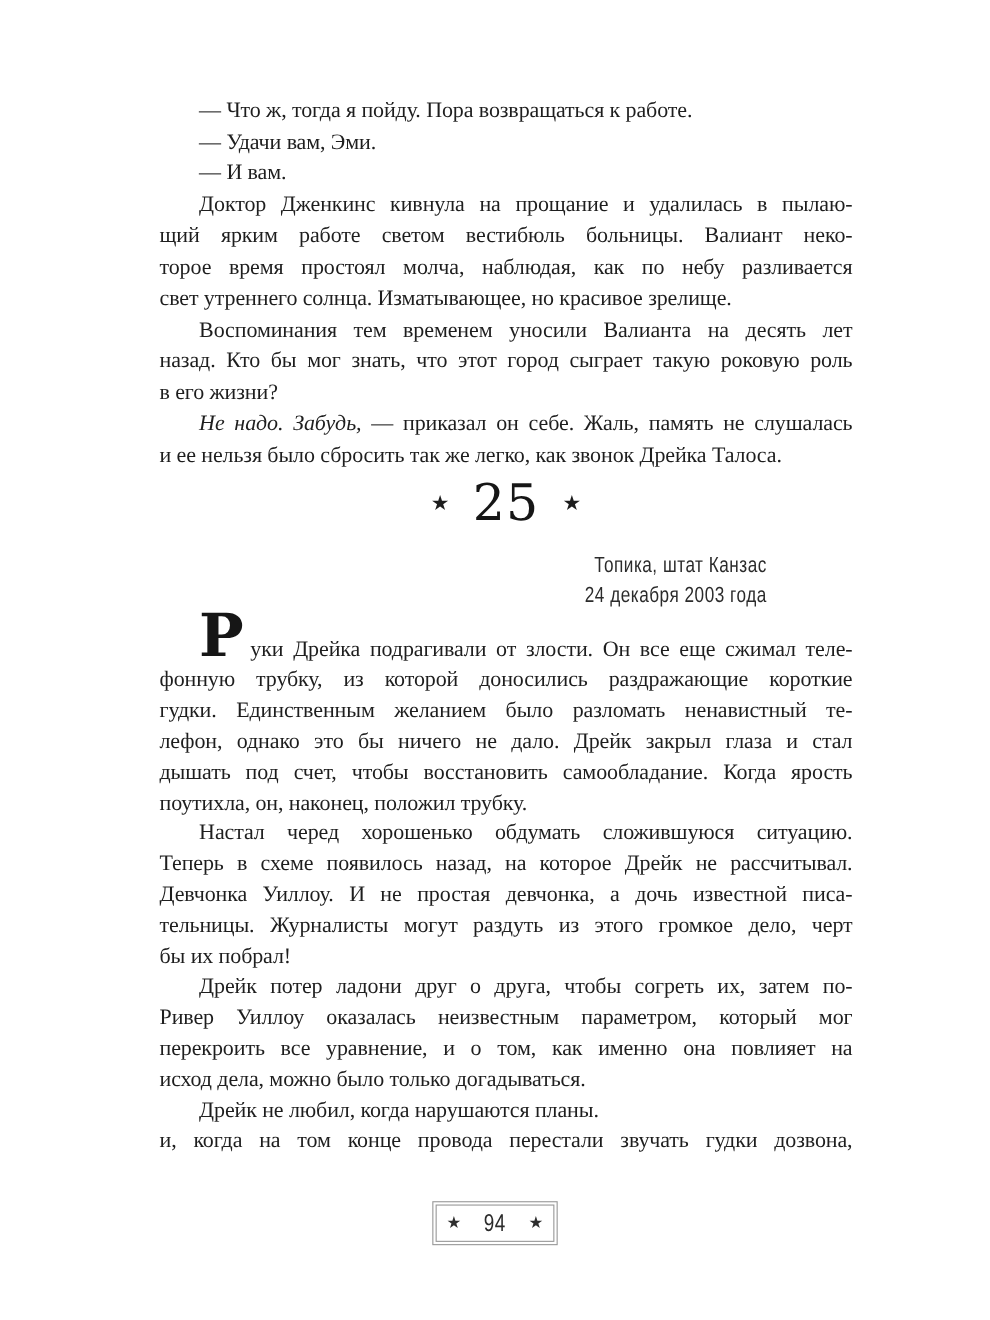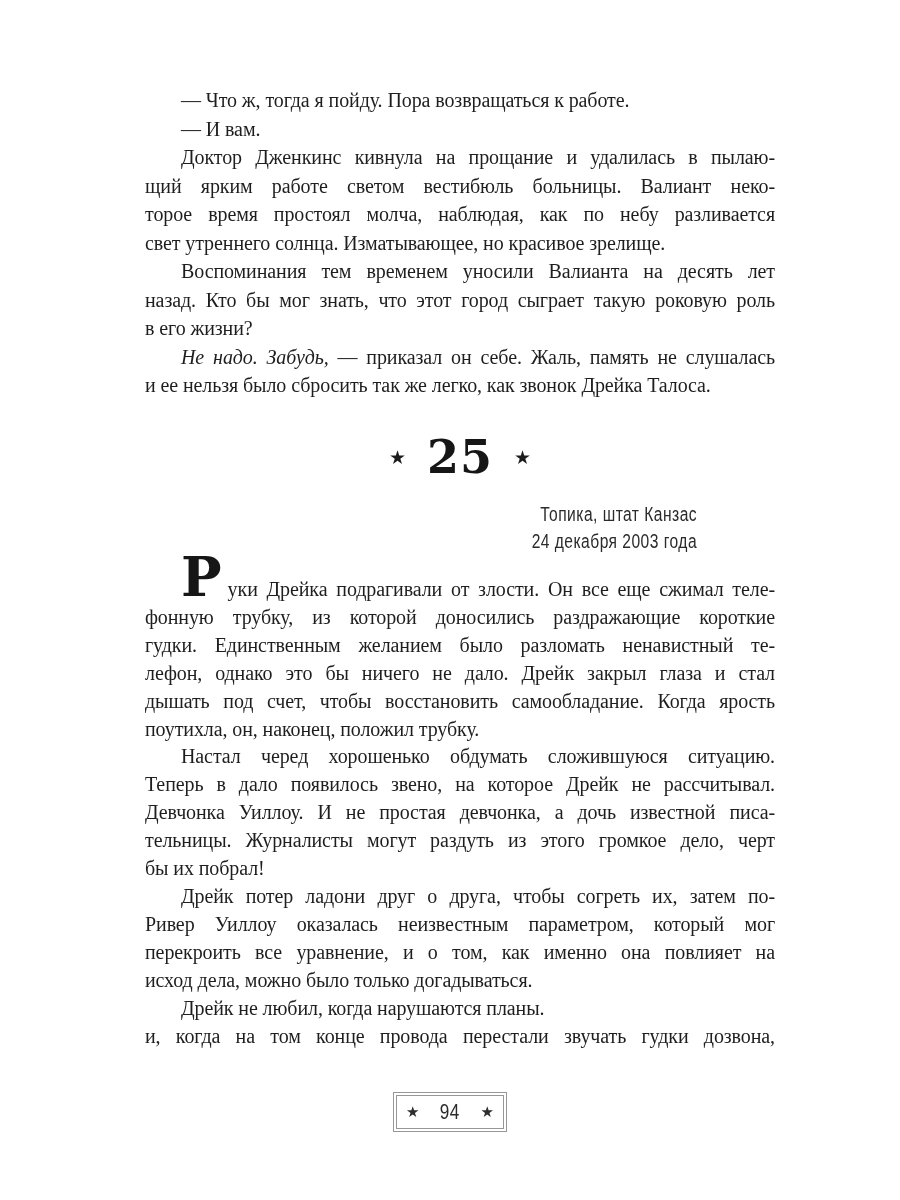--- a/index.html
+++ b/index.html
@@ -30,21 +30,21 @@
     margin-right:6px;
     letter-spacing:0;
     color:#161616;
   }
 
   .chapter-number-row{
     position:absolute;left:145px;top:430px;width:630px;
     text-align:center;color:#161616;white-space:nowrap;
   }
   .ch-num{
-    font-family:"DejaVu Serif",serif;font-weight:700;
+    font-family:"DejaVu Serif",serif;font-weight:400;
     font-size:46px;line-height:54px;letter-spacing:1px;
   }
   .ch-star{font-size:19px;vertical-align:9px;margin:0 21px;color:#1c1c1c;}
 
   .chapter-meta{
     position:absolute;left:145px;top:488px;width:552px;
     text-align:right;
     margin-top:13px;
   }
   .meta-line{height:27px;line-height:27px;white-space:nowrap;}
@@ -81,20 +81,21 @@
     color:#2b2b2b;
   }
 </style>
 </head>
 <body>
 
 <div class="page">
 
   <div class="text-block top-block" id="top-block">
       <div class="line indent">— Что ж, тогда я пойду. Пора возвращаться к работе.</div>
+      <div class="line indent">— Удачи вам, Эми.</div>
       <div class="line indent">— И вам.</div>
       <div class="line just indent">Доктор Дженкинс кивнула на прощание и удалилась в пылаю-</div>
       <div class="line just">щий ярким работе светом вестибюль больницы. Валиант неко-</div>
       <div class="line just">торое время простоял молча, наблюдая, как по небу разливается</div>
       <div class="line">свет утреннего солнца. Изматывающее, но красивое зрелище.</div>
       <div class="line just indent">Воспоминания тем временем уносили Валианта на десять лет</div>
       <div class="line just">назад. Кто бы мог знать, что этот город сыграет такую роковую роль</div>
       <div class="line">в его жизни?</div>
       <div class="line just indent"><i>Не надо. Забудь,</i> — приказал он себе. Жаль, память не слушалась</div>
       <div class="line">и ее нельзя было сбросить так же легко, как звонок Дрейка Талоса.</div>
@@ -110,21 +111,21 @@
   </div>
 
   <div class="text-block body-block" id="body-block">
       <div class="line just indent"><span class="dropcap">Р</span>уки Дрейка подрагивали от злости. Он все еще сжимал теле-</div>
       <div class="line just">фонную трубку, из которой доносились раздражающие короткие</div>
       <div class="line just">гудки. Единственным желанием было разломать ненавистный те-</div>
       <div class="line just">лефон, однако это бы ничего не дало. Дрейк закрыл глаза и стал</div>
       <div class="line just">дышать под счет, чтобы восстановить самообладание. Когда ярость</div>
       <div class="line">поутихла, он, наконец, положил трубку.</div>
       <div class="line just indent">Настал черед хорошенько обдумать сложившуюся ситуацию.</div>
-      <div class="line just">Теперь в дало появилось звено, на которое Дрейк не рассчитывал.</div>
+      <div class="line just">Теперь в схеме появилось назад, на которое Дрейк не рассчитывал.</div>
       <div class="line just">Девчонка Уиллоу. И не простая девчонка, а дочь известной писа-</div>
       <div class="line just">тельницы. Журналисты могут раздуть из этого громкое дело, черт</div>
       <div class="line">бы их побрал!</div>
       <div class="line just indent">Дрейк потер ладони друг о друга, чтобы согреть их, затем по-</div>
       <div class="line just">Ривер Уиллоу оказалась неизвестным параметром, который мог</div>
       <div class="line just">перекроить все уравнение, и о том, как именно она повлияет на</div>
       <div class="line">исход дела, можно было только догадываться.</div>
       <div class="line indent">Дрейк не любил, когда нарушаются планы.</div>
       <div class="line just">и, когда на том конце провода перестали звучать гудки дозвона,</div>
     </div>

